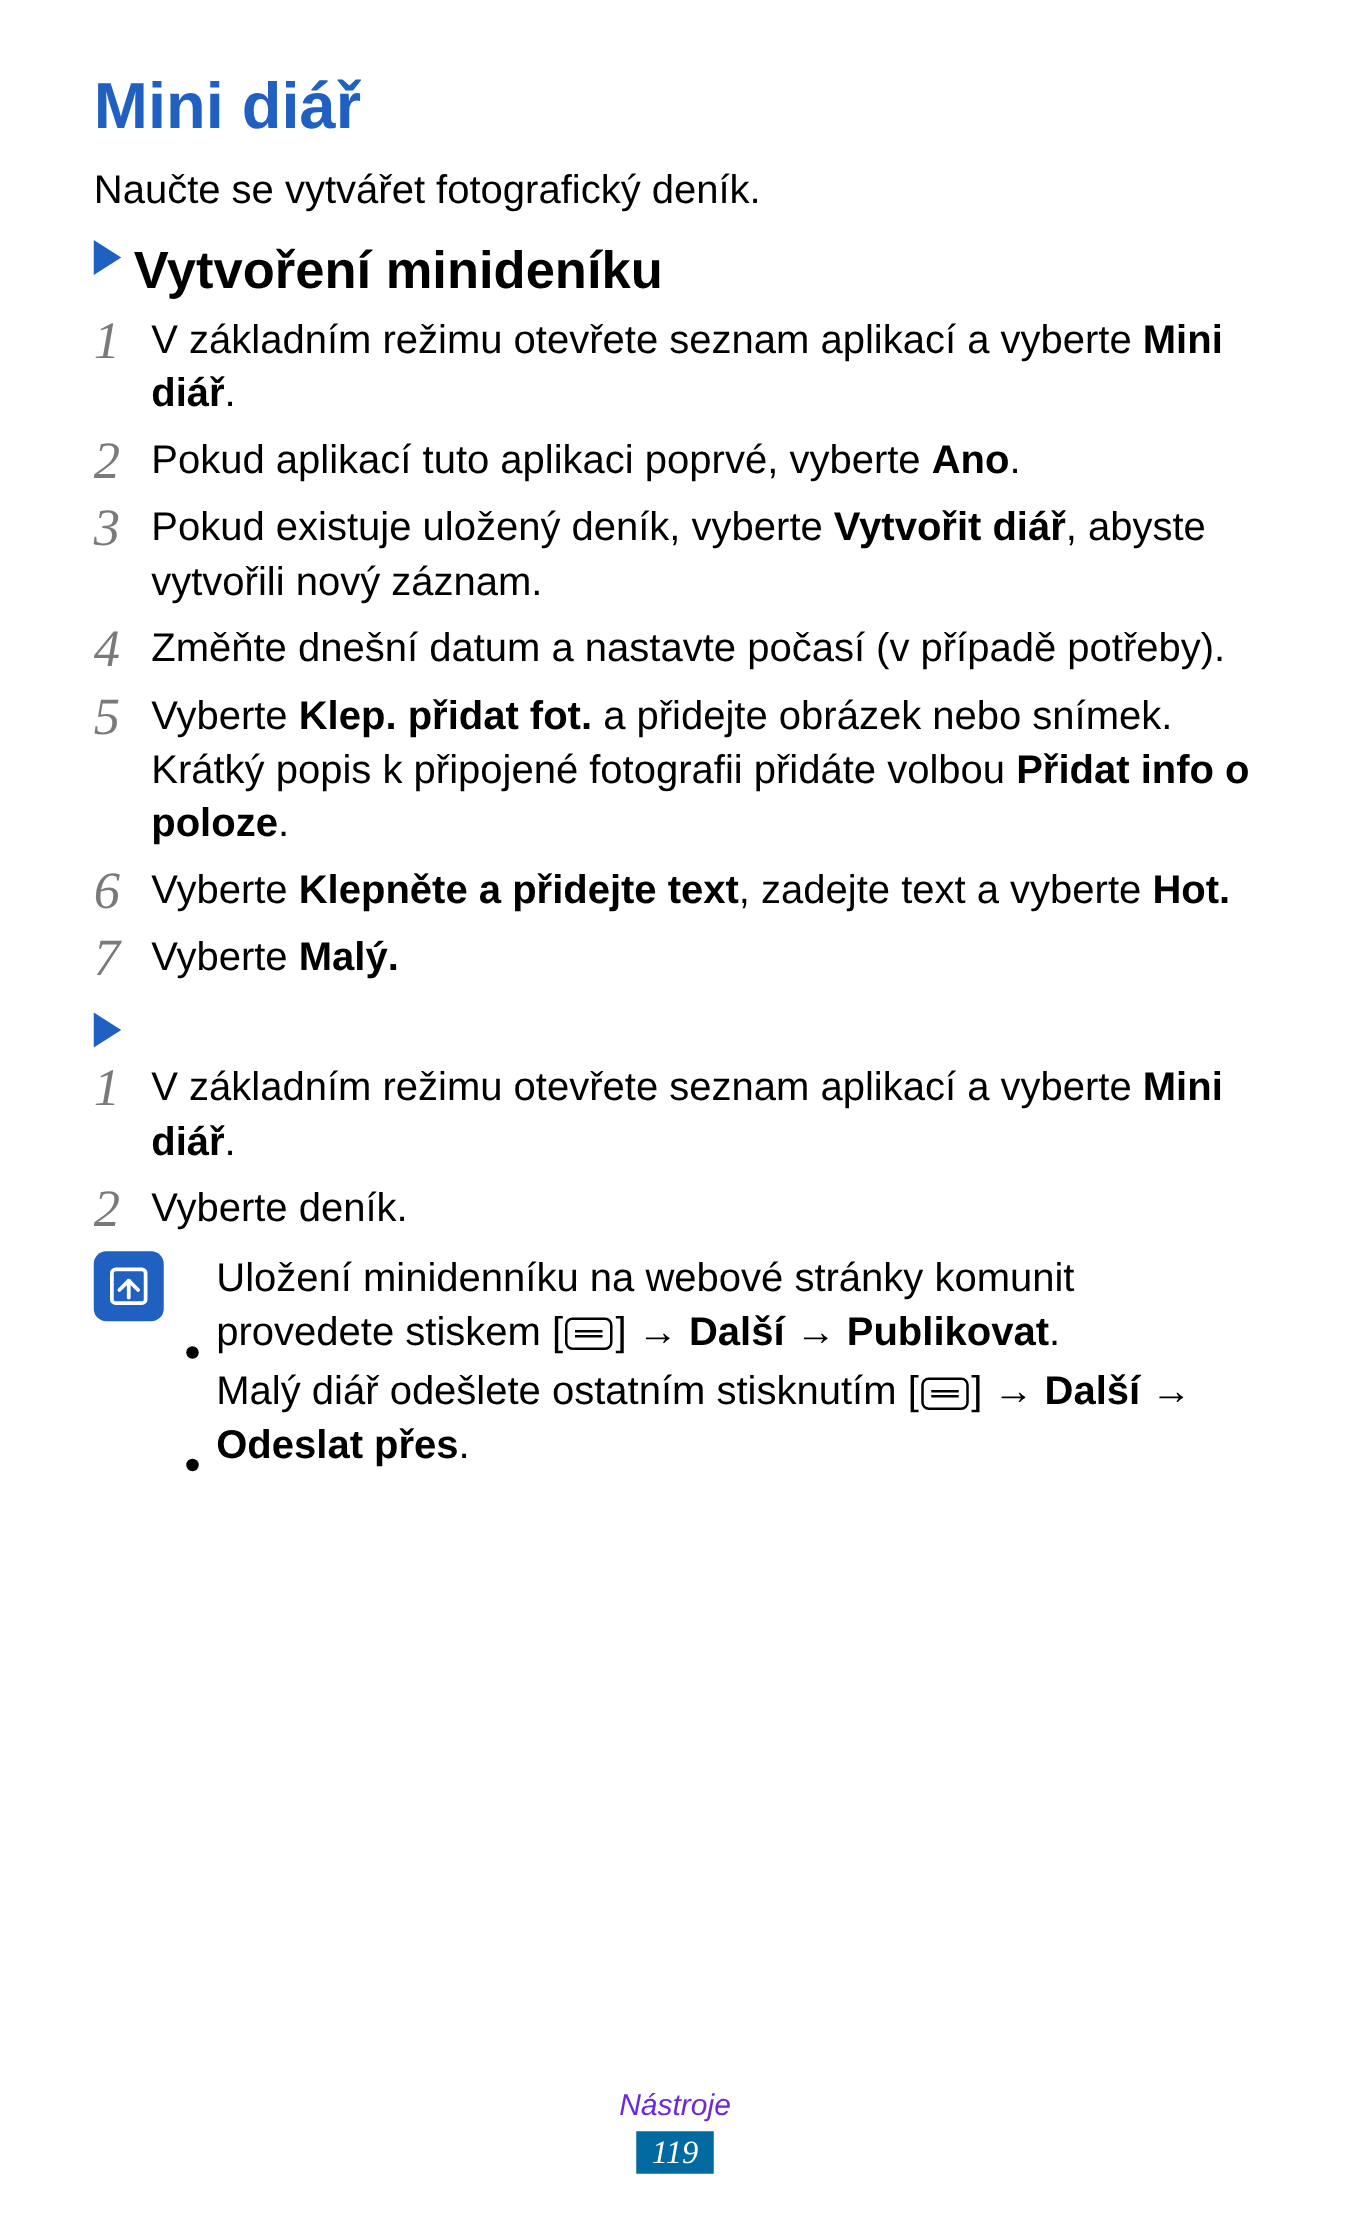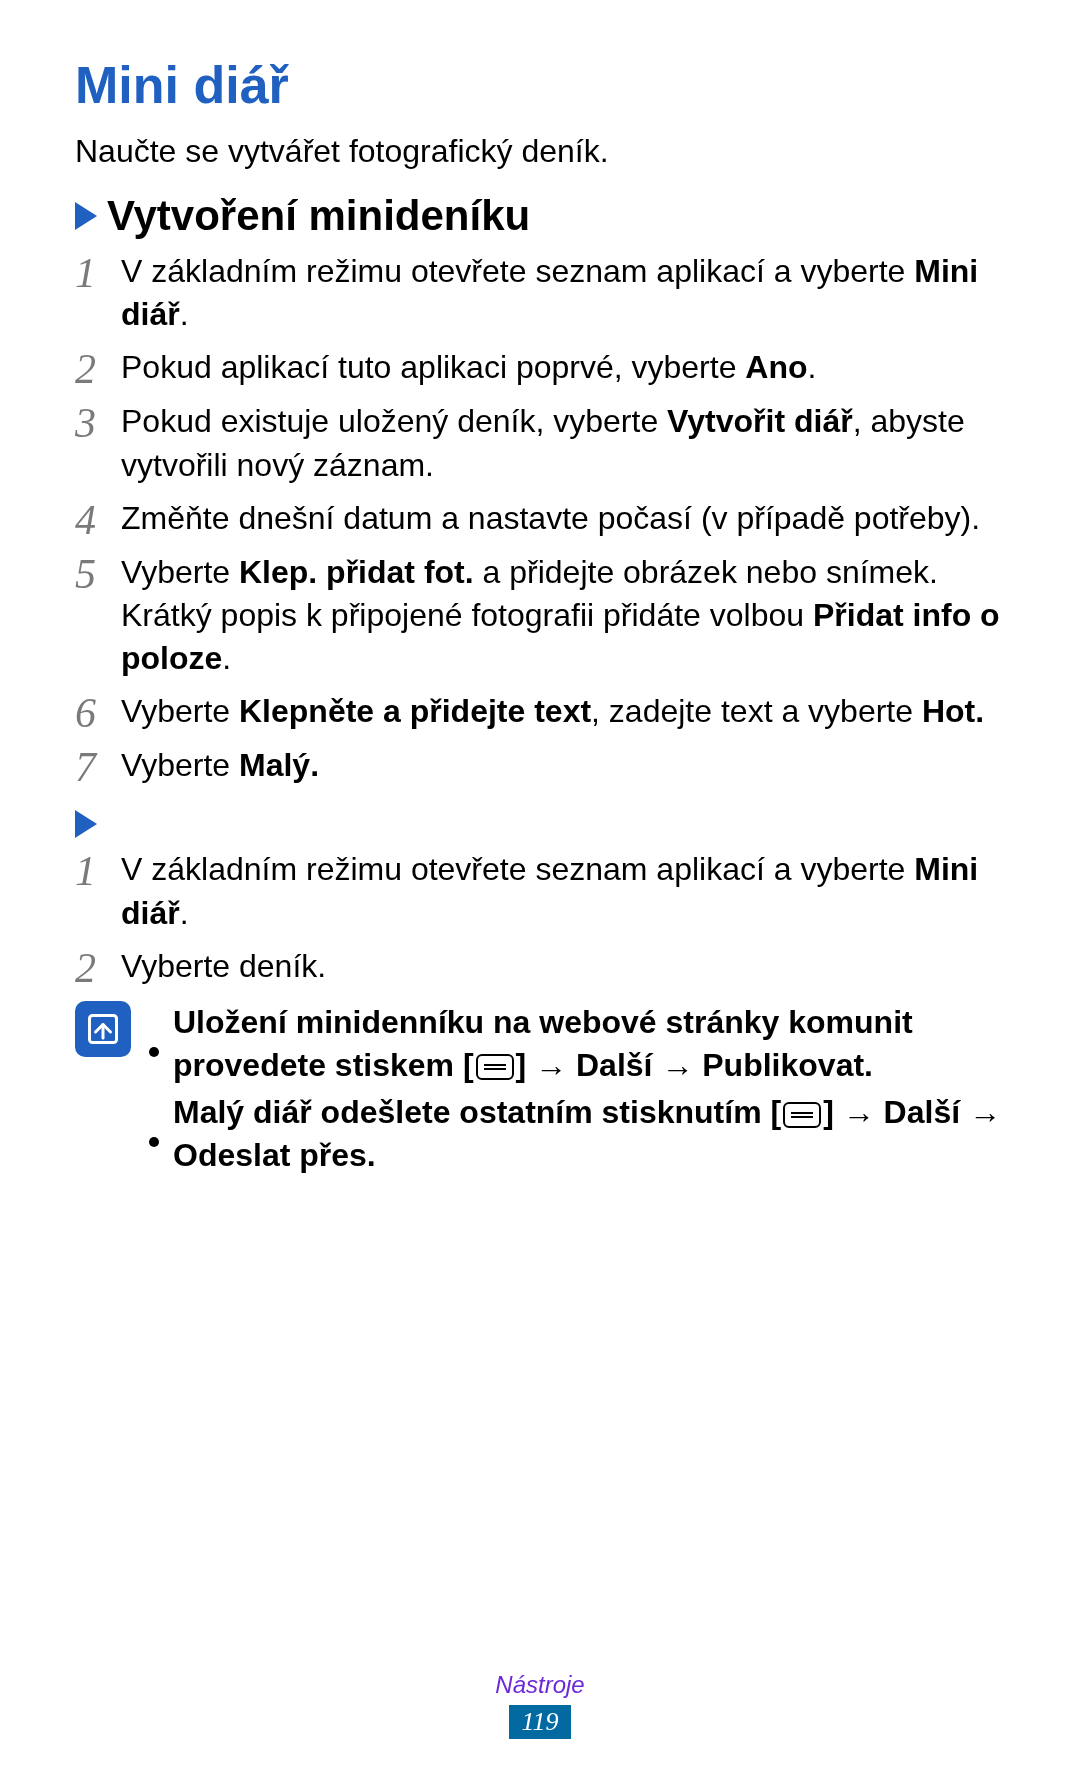--- a/index.html
+++ b/index.html
@@ -20,21 +20,20 @@
       color: #2060c0;
       font-size: 52px;
       font-weight: 700;
       margin-bottom: 18px;
     }
     .intro {
       font-size: 32px;
     }
     .section-heading {
       display: flex;
-      align-items: center;
       margin-bottom: 8px;
       margin-top: 22px;
     }
     .chev {
       width: 0;
       height: 0;
       border-top: 14px solid transparent;
       border-bottom: 14px solid transparent;
       border-left: 22px solid #2060c0;
       margin-right: 10px;
@@ -81,23 +80,22 @@
       margin-right: 18px;
     }
     .note-icon svg { width: 36px; height: 36px; }
     .note-body {
       font-size: 32px;
       line-height: 1.35;
       flex: 1;
     }
     .bullet {
       display: flex;
-      align-items: center;
+      align-items: flex-end;
       margin-bottom: 4px;
-      font-weight: bold;
     }
     .dot {
       width: 10px;
       height: 10px;
       background: #000;
       border-radius: 50%;
       margin-top: 16px;
       margin-right: 14px;
       flex-shrink: 0;
     }

